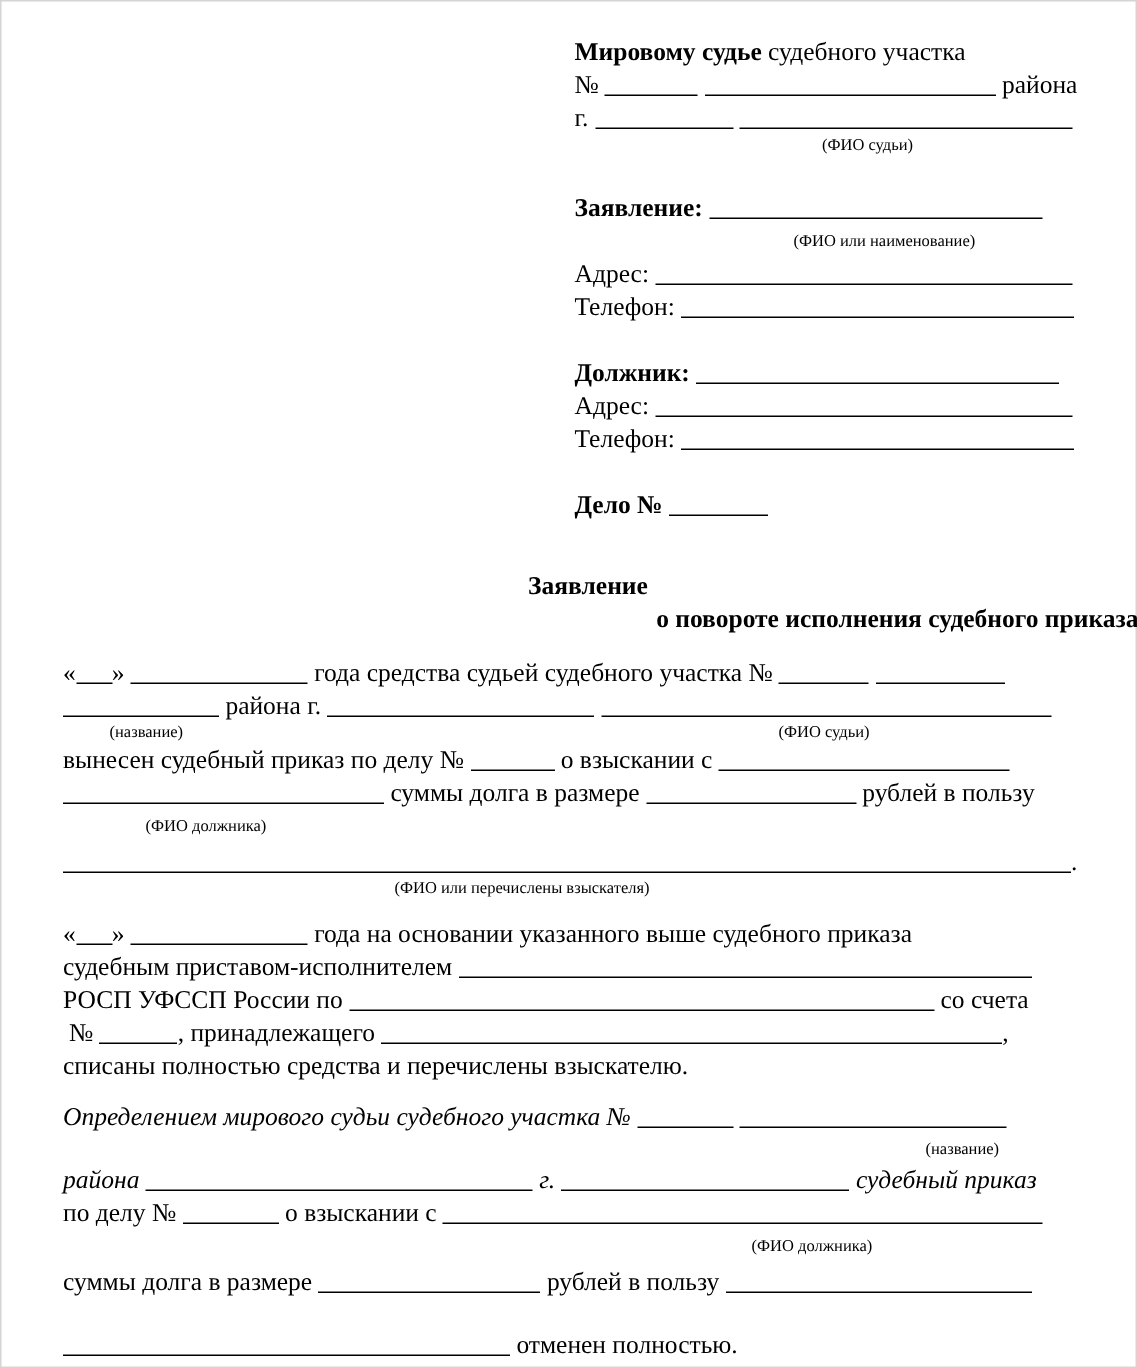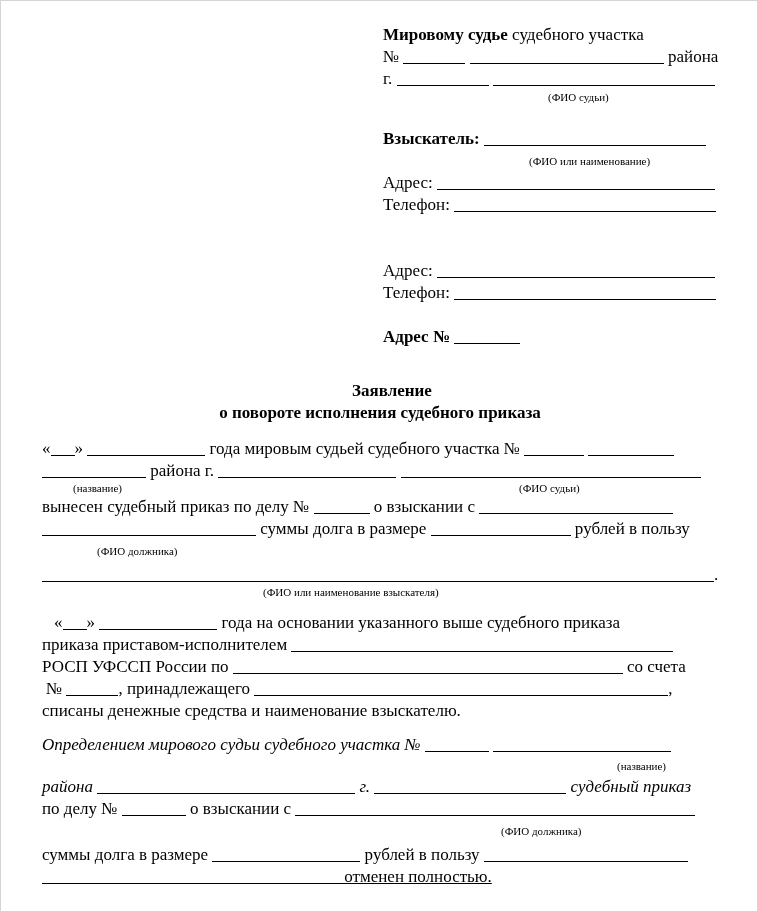--- a/index.html
+++ b/index.html
@@ -39,53 +39,57 @@
     <span class="blank" style="width:194px"></span><span> района</span>
   </div>
   <div class="ln" style="left:382px;top:68px;">
     <span>г.</span>
     <span class="blank" style="width:92px"></span>
     <span class="blank" style="width:222px"></span>
   </div>
   <div class="cap" style="left:547px;top:90px;">(ФИО судьи)</div>
 
   <div class="ln" style="left:382px;top:128px;">
-    <span class="b">Взыскатель:</span>
+    <span class="b">Заявление:</span>
     <span class="blank" style="width:222px"></span>
   </div>
   <div class="cap" style="left:528px;top:154px;">(ФИО или наименование)</div>
   <div class="ln" style="left:382px;top:172px;">
     <span>Адрес:</span>
     <span class="blank" style="width:278px"></span>
   </div>
   <div class="ln" style="left:382px;top:194px;">
     <span>Телефон:</span>
     <span class="blank" style="width:262px"></span>
   </div>
 
+  <div class="ln" style="left:382px;top:238px;">
+    <span class="b">Должник:</span>
+    <span class="blank" style="width:242px"></span>
+  </div>
   <div class="ln" style="left:382px;top:260px;">
     <span>Адрес:</span>
     <span class="blank" style="width:278px"></span>
   </div>
   <div class="ln" style="left:382px;top:282px;">
     <span>Телефон:</span>
     <span class="blank" style="width:262px"></span>
   </div>
 
   <div class="ln" style="left:382px;top:326px;">
-    <span class="b">Адрес №</span>
+    <span class="b">Дело №</span>
     <span class="blank" style="width:66px"></span>
   </div>
 
   <div class="title" style="top:380px;margin-left:12px;">Заявление</div>
-  <div class="title" style="top:402px;">о повороте исполнения судебного приказа</div>
+  <div class="title" style="top:402px;text-align:right;">о повороте исполнения судебного приказа</div>
 
   <div class="ln" style="left:41px;top:438px;">
     <span>«</span><span class="blank" style="width:24px"></span><span>»</span>
-    <span class="blank" style="width:118px"></span><span> года мировым судьей судебного участка №</span>
+    <span class="blank" style="width:118px"></span><span> года средства судьей судебного участка №</span>
     <span class="blank" style="width:60px"></span>
     <span class="blank" style="width:86px"></span>
   </div>
   <div class="ln" style="left:41px;top:460px;">
     <span class="blank" style="width:104px"></span><span> района г.</span>
     <span class="blank" style="width:178px"></span>
     <span class="blank" style="width:300px"></span>
   </div>
   <div class="cap" style="left:72px;top:481px;">(название)</div>
   <div class="cap" style="left:518px;top:481px;">(ФИО судьи)</div>
@@ -95,41 +99,41 @@
     <span class="blank" style="width:194px"></span>
   </div>
   <div class="ln" style="left:41px;top:518px;">
     <span class="blank" style="width:214px"></span><span> суммы долга в размере</span>
     <span class="blank" style="width:140px"></span><span> рублей в пользу</span>
   </div>
   <div class="cap" style="left:96px;top:544px;">(ФИО должника)</div>
   <div class="ln" style="left:41px;top:564px;">
     <span class="blank" style="width:672px"></span><span>.</span>
   </div>
-  <div class="cap" style="left:262px;top:585px;">(ФИО или наименование взыскателя)</div>
+  <div class="cap" style="left:262px;top:585px;">(ФИО или перечислены взыскателя)</div>
 
-  <div class="ln" style="left:41px;top:612px;margin-left:12px;">
+  <div class="ln" style="left:41px;top:612px;">
     <span>«</span><span class="blank" style="width:24px"></span><span>»</span>
     <span class="blank" style="width:118px"></span><span> года на основании указанного выше судебного приказа</span>
   </div>
   <div class="ln" style="left:41px;top:634px;">
-    <span>приказа приставом-исполнителем</span>
+    <span>судебным приставом-исполнителем</span>
     <span class="blank" style="width:382px"></span>
   </div>
   <div class="ln" style="left:41px;top:656px;">
     <span>РОСП УФССП России по</span>
     <span class="blank" style="width:390px"></span><span> со счета</span>
   </div>
   <div class="ln" style="left:45px;top:678px;">
     <span>№</span>
     <span class="blank" style="width:52px"></span><span>, принадлежащего</span>
     <span class="blank" style="width:414px"></span><span>,</span>
   </div>
   <div class="ln" style="left:41px;top:700px;">
-    <span>списаны денежные средства и наименование взыскателю.</span>
+    <span>списаны полностью средства и перечислены взыскателю.</span>
   </div>
 
   <div class="ln" style="left:41px;top:734px;font-style:italic;">
     <span>Определением мирового судьи судебного участка №</span>
     <span class="blank" style="width:64px"></span>
     <span class="blank" style="width:178px"></span>
   </div>
   <div class="cap" style="left:616px;top:759px;">(название)</div>
   <div class="ln" style="left:41px;top:776px;font-style:italic;">
     <span>района</span>
@@ -140,17 +144,17 @@
     <span>по делу №</span>
     <span class="blank" style="width:64px"></span><span> о взыскании с</span>
     <span class="blank" style="width:400px"></span>
   </div>
   <div class="cap" style="left:500px;top:824px;">(ФИО должника)</div>
   <div class="ln" style="left:41px;top:844px;">
     <span>суммы долга в размере</span>
     <span class="blank" style="width:148px"></span><span> рублей в пользу</span>
     <span class="blank" style="width:204px"></span>
   </div>
-  <div class="ln" style="left:41px;top:866px;text-decoration:underline;">
+  <div class="ln" style="left:41px;top:886px;">
     <span class="blank" style="width:298px"></span><span> отменен полностью.</span>
   </div>
 
 </div>
 
 </body></html>

